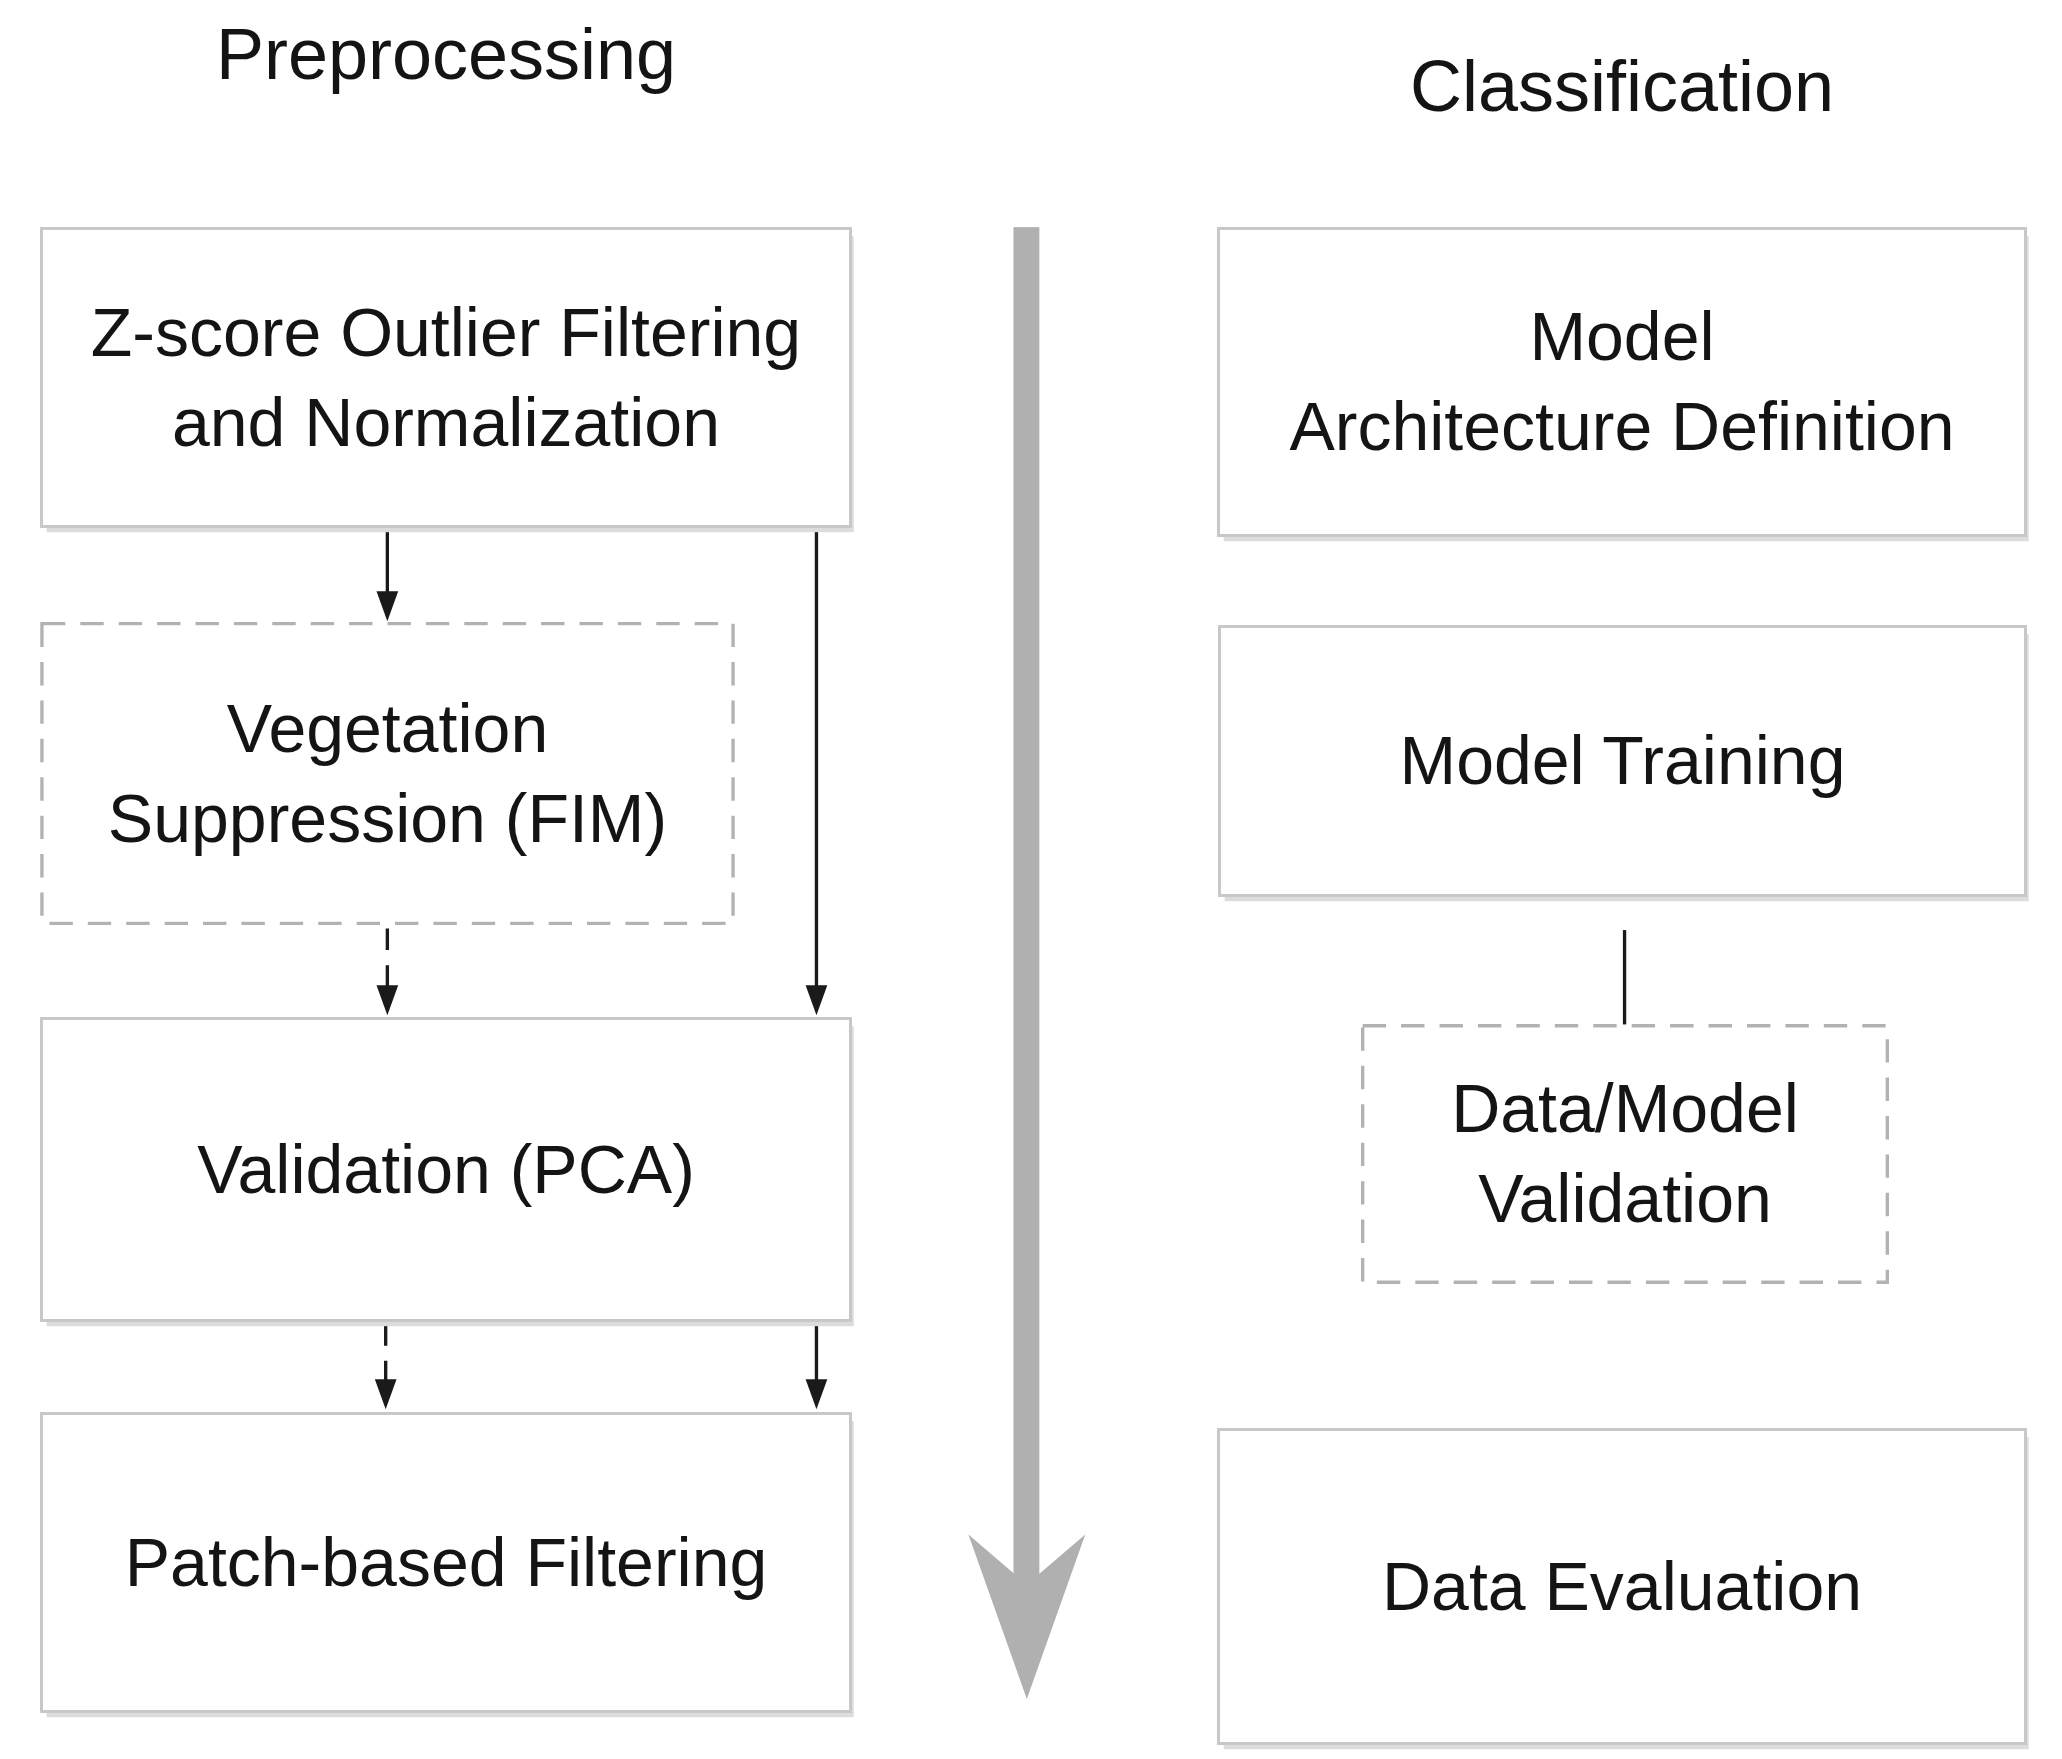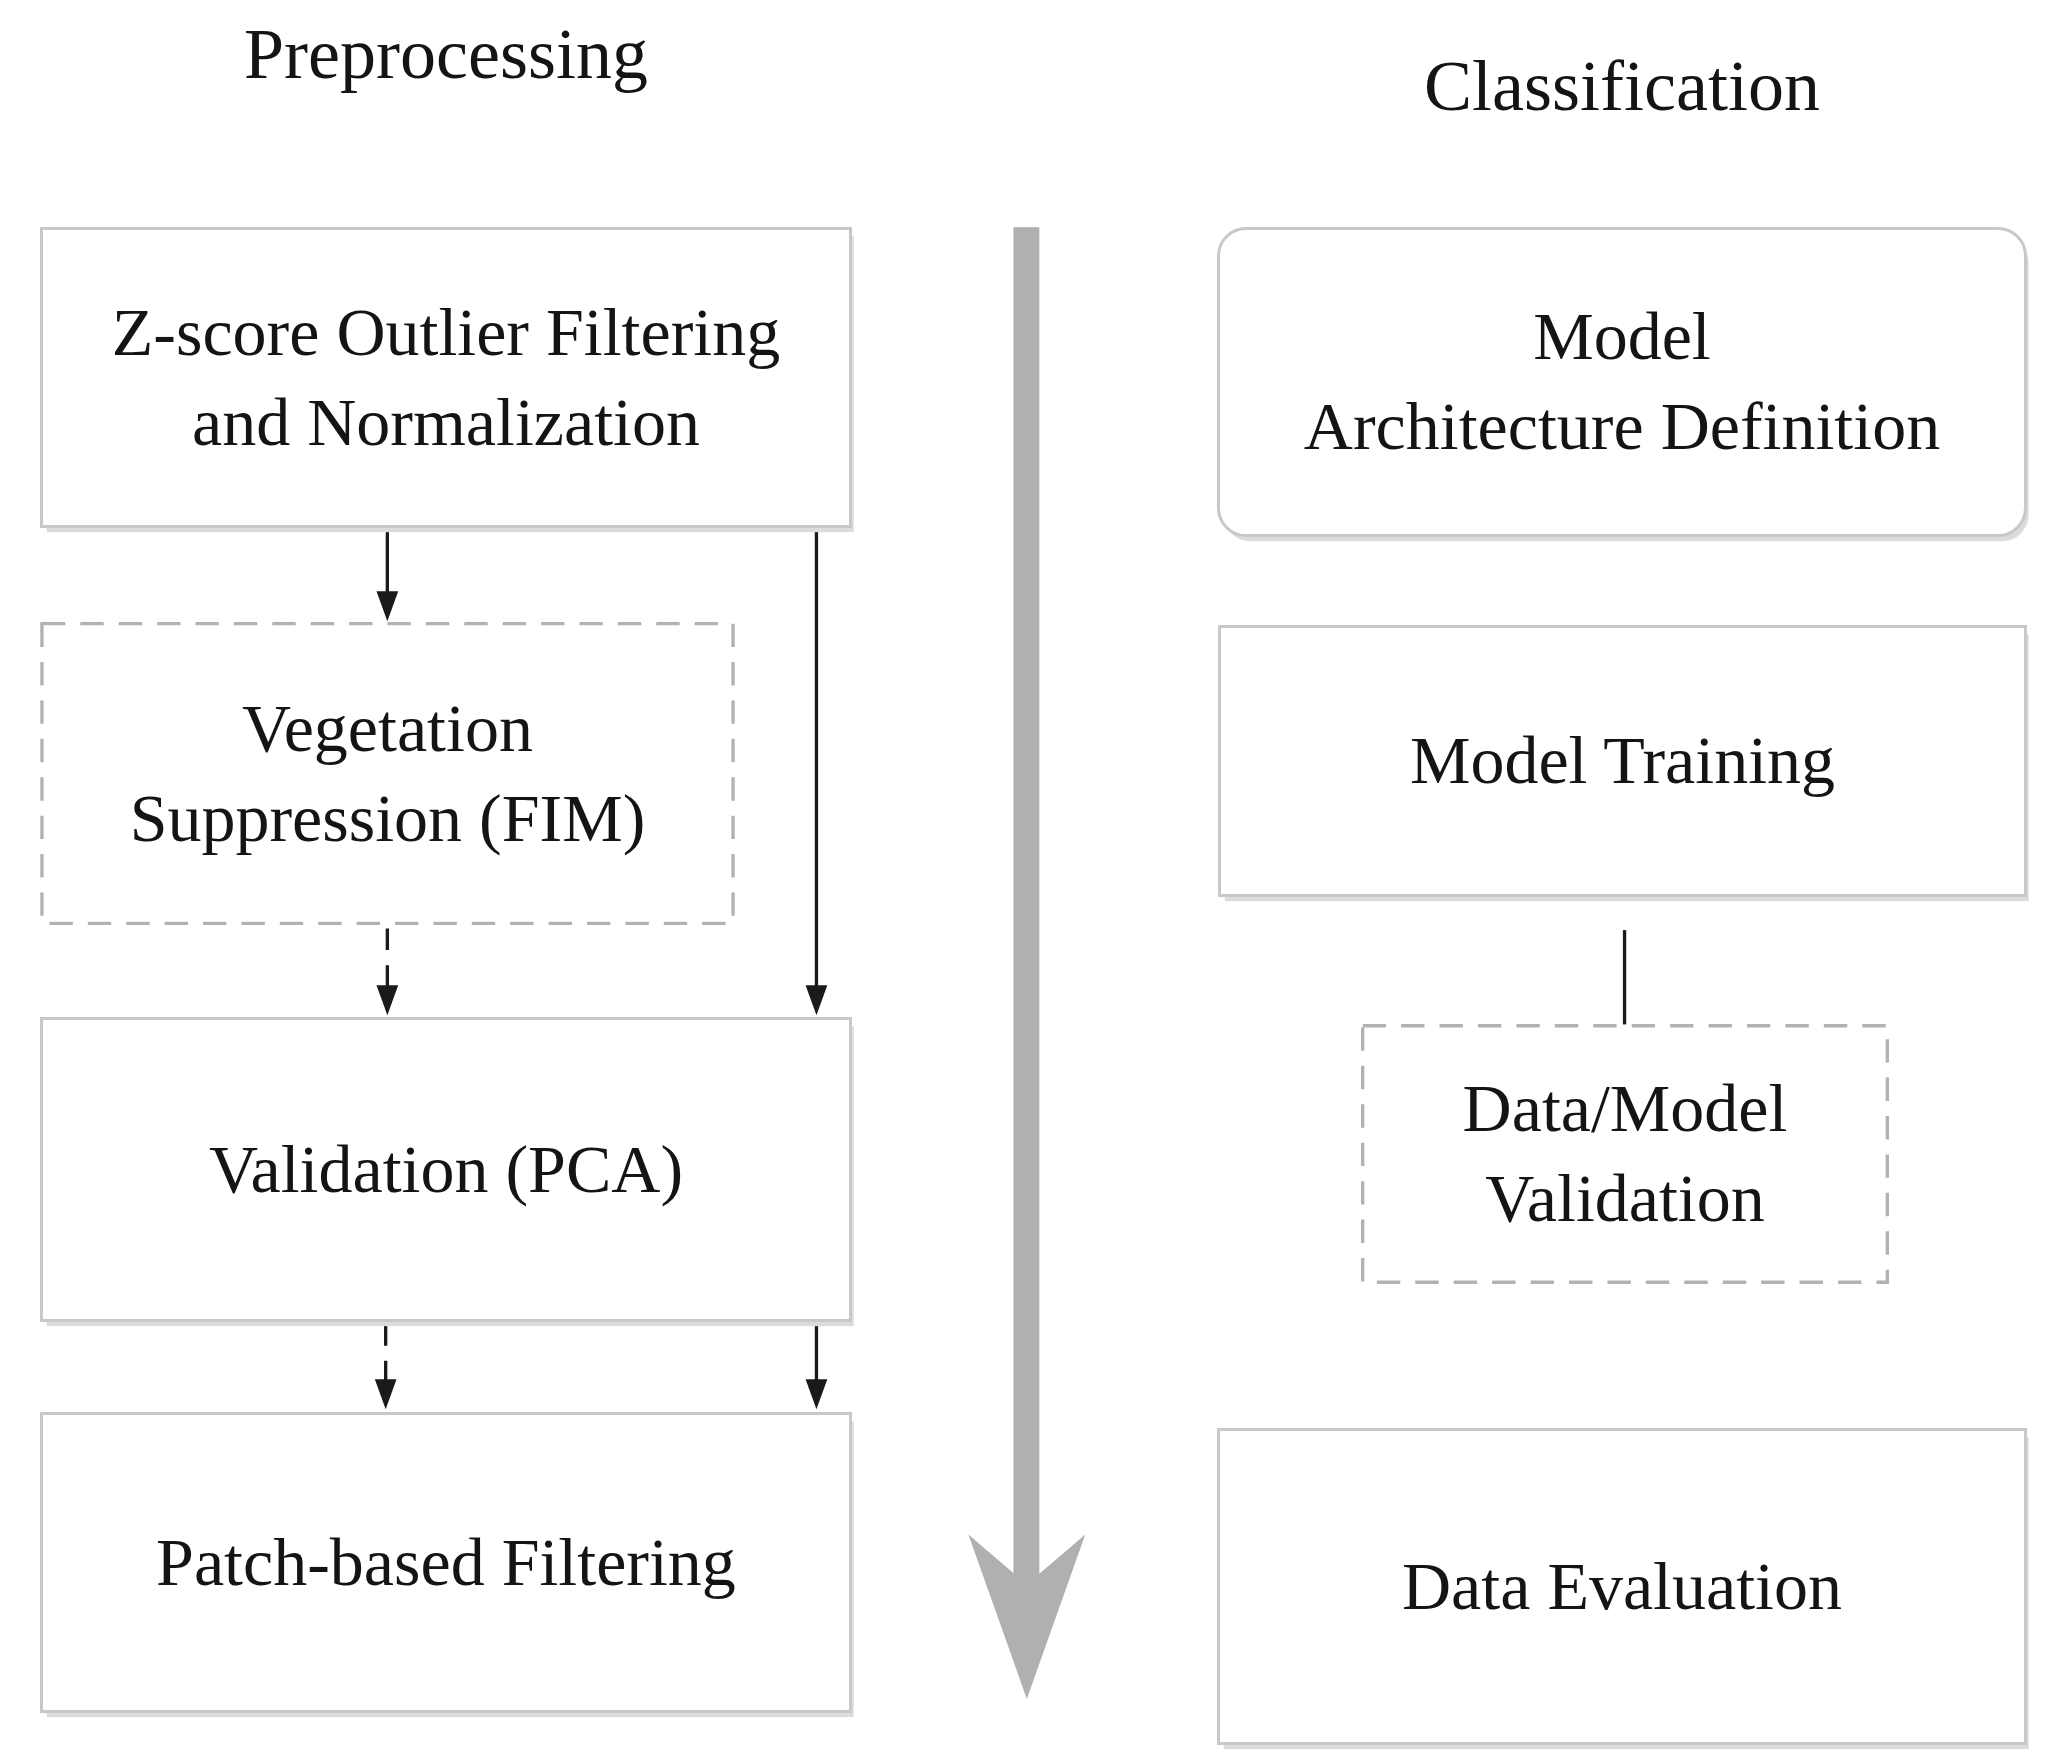--- a/index.html
+++ b/index.html
@@ -11,21 +11,21 @@
     --connector: #1a1a1a;
     --flow-arrow: #b0b0b0;
   }
   * { margin: 0; padding: 0; box-sizing: border-box; }
   html, body { background: var(--background); }
   .canvas {
     position: relative;
     width: 2062px;
     height: 1760px;
     background: var(--background);
-    font-family: Liberation Serif, serif;
+    font-family: Liberation Sans, sans-serif;
     color: var(--text);
     overflow: hidden;
   }
   .col-title {
     position: absolute;
     top: 13.4px;
     height: 83px;
     font-size: 72px;
     line-height: 83px;
     text-align: center;
@@ -125,21 +125,21 @@
       <span class="line">Validation (PCA)</span>
     </div>
   </div>
 
   <div class="box solid" style="left:40px; top:1412px; width:812px; height:301px;">
     <div class="label">
       <span class="line">Patch-based Filtering</span>
     </div>
   </div>
 
-  <div class="box solid" style="left:1217px; top:227px; width:810px; height:310px;border-radius:29px;">
+  <div class="box solid" style="left:1217px; top:227px; width:810px; height:310px;">
     <div class="label">
       <span class="line">Model</span>
       <span class="line">Architecture Definition</span>
     </div>
   </div>
 
   <div class="box solid" style="left:1218px; top:625px; width:809px; height:272px;">
     <div class="label">
       <span class="line">Model Training</span>
     </div>

